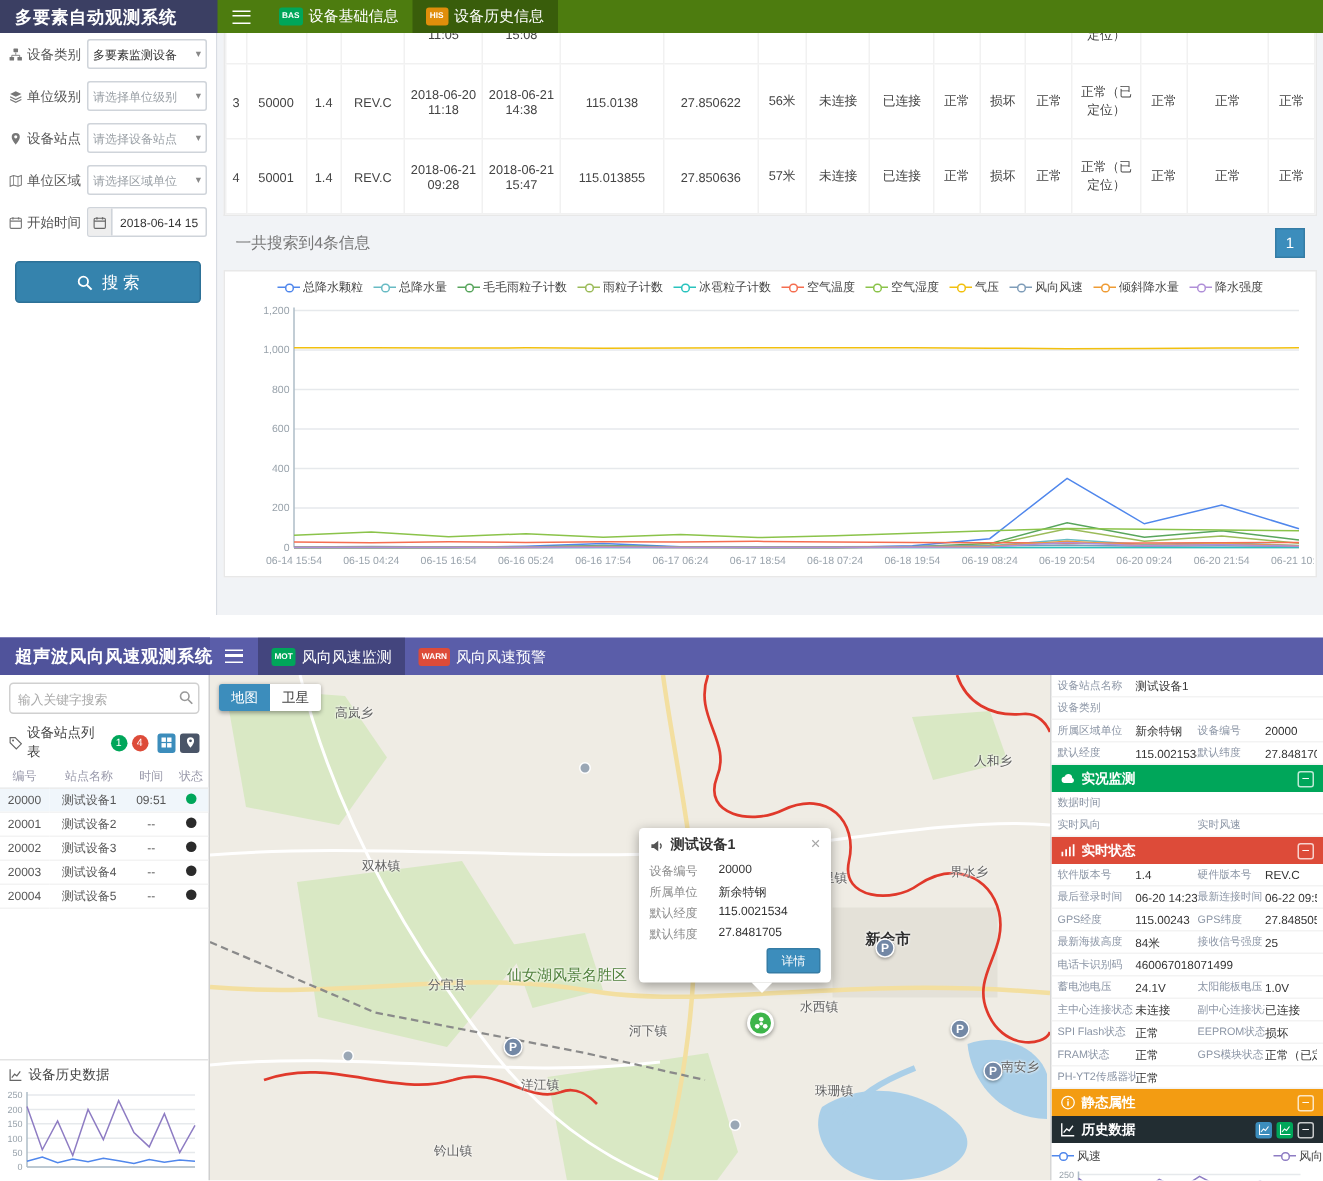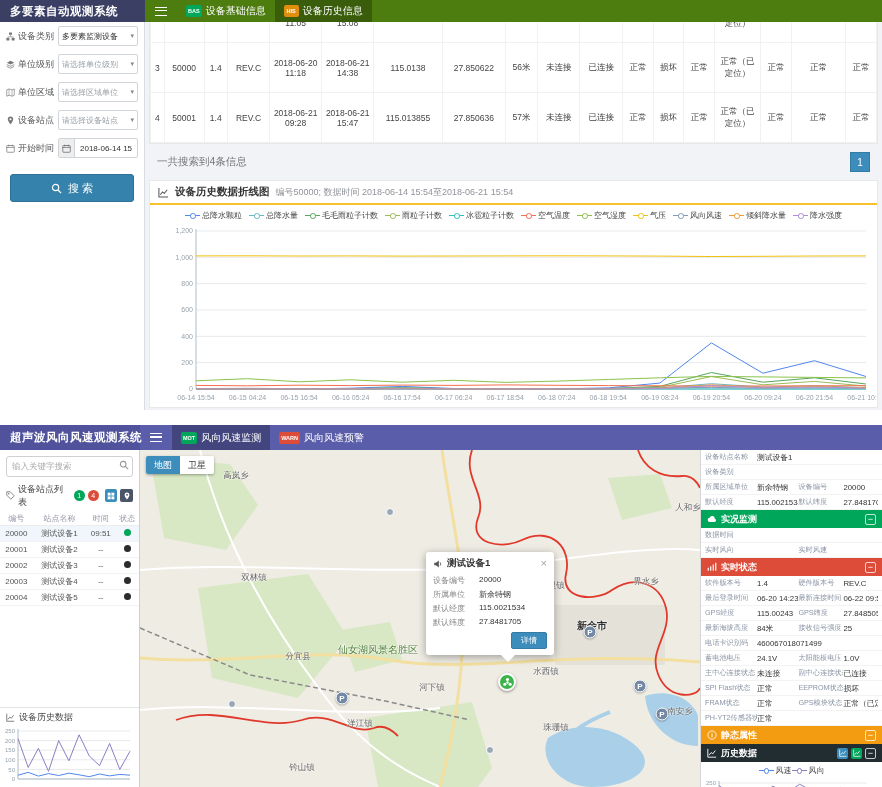--- a/index.html
+++ b/index.html
@@ -120,21 +120,21 @@
 .rp{width:182px;background:#fff;border-left:1px solid #d6d6d6;overflow:hidden;font-size:8px}
 .prow{display:flex;align-items:center;border-bottom:1px solid #f3f3f3;min-height:15px;padding:0 4px}
 .prow .pl{color:#8b95a5;font-size:7.2px;white-space:nowrap;overflow:hidden}
 .prow .pv{color:#333;font-size:7.8px;white-space:nowrap;overflow:hidden}
 .sec-hd{height:18px;display:flex;align-items:center;gap:4px;padding:0 6px;color:#fff;font-size:9px;font-weight:bold}
 .sec-hd .ic{width:10px;height:10px;color:#fff}
 .sec-tools{margin-left:auto;display:flex;gap:3px;align-items:center}
 .tool-sq{width:11px;height:11px;border-radius:2px;display:inline-flex;align-items:center;justify-content:center;border:none;cursor:pointer;color:#fff;padding:1px}
 .tool-sq .ic{width:8px;height:8px;color:#fff}
 .minus-btn{width:11px;height:11px;border:1px solid rgba(255,255,255,.75);border-radius:2px;color:#fff;display:inline-flex;align-items:center;justify-content:center;font-size:9px;line-height:1;background:transparent;cursor:pointer}
-.rp-legend{display:flex;justify-content:center;padding:3px 0 1px;font-size:8px;color:#444}
+.rp-legend{display:flex;justify-content:space-between;padding:3px 0 1px;font-size:8px;color:#444}
 </style>
 </head>
 <body>
 
 <section class="app-top">
   <header class="apphd">
     <div class="brand">多要素自动观测系统</div>
     <div class="burger">
         <span class="bars"></span>
       </div>
@@ -182,43 +182,43 @@
             </span>
             <div class="f-ctl ph">
               <span class="val">请选择单位级别</span>
               <span class="caret">▾</span>
             </div>
           </div>
           <div class="f-row">
             <span class="f-lbl">
               <span class="ic">
                 <svg viewBox="0 0 12 12">
+                  <path d="M6 0.8a3.6 3.6 0 0 1 3.6 3.6C9.6 7 6 11.2 6 11.2S2.4 7 2.4 4.4A3.6 3.6 0 0 1 6 0.8z"></path>
+                  <circle cx="6" cy="4.3" r="1.4" fill="#fff"></circle>
+                </svg>
+              </span>
+              <span>设备站点</span>
+            </span>
+            <div class="f-ctl ph">
+              <span class="val">请选择设备站点</span>
+              <span class="caret">▾</span>
+            </div>
+          </div>
+          <div class="f-row">
+            <span class="f-lbl">
+              <span class="ic">
+                <svg viewBox="0 0 12 12">
                   <path d="M1 2.5l3-1.2 4 1.2 3-1.2v8.4l-3 1.2-4-1.2-3 1.2z" fill="none" stroke="currentColor" stroke-width="0.9"></path>
                   <path d="M4 1.3v8.4M8 2.5v8.4" stroke="currentColor" stroke-width="0.7"></path>
                 </svg>
               </span>
               <span>单位区域</span>
             </span>
             <div class="f-ctl ph">
               <span class="val">请选择区域单位</span>
-              <span class="caret">▾</span>
-            </div>
-          </div>
-          <div class="f-row">
-            <span class="f-lbl">
-              <span class="ic">
-                <svg viewBox="0 0 12 12">
-                  <path d="M6 0.8a3.6 3.6 0 0 1 3.6 3.6C9.6 7 6 11.2 6 11.2S2.4 7 2.4 4.4A3.6 3.6 0 0 1 6 0.8z"></path>
-                  <circle cx="6" cy="4.3" r="1.4" fill="#fff"></circle>
-                </svg>
-              </span>
-              <span>设备站点</span>
-            </span>
-            <div class="f-ctl ph">
-              <span class="val">请选择设备站点</span>
               <span class="caret">▾</span>
             </div>
           </div>
           <div class="f-row">
             <span class="f-lbl">
               <span class="ic">
                 <svg viewBox="0 0 12 12">
                   <rect x="1" y="2" width="10" height="9" rx="1" fill="none" stroke="currentColor"></rect>
                   <path d="M1 4.5h10" stroke="currentColor"></path>
                   <path d="M3.5 1v2M8.5 1v2" stroke="currentColor" stroke-width="1.2"></path>
@@ -313,30 +313,20 @@
                 <td>正常</td>
               </tr>
             </tbody>
           </table>
       </div>
       <div class="summary-row">
         <span class="sum">一共搜索到4条信息</span>
         <span class="page-btn">1</span>
       </div>
       <div class="chart-card">
-        <div class="chart-hd">
-          <span class="ic">
-              <svg viewBox="0 0 12 12">
-                <path d="M1 1v10h10" fill="none" stroke="currentColor" stroke-width="1.1"></path>
-                <path d="M2.5 8.5l2.5-3 2 1.5 3-4" fill="none" stroke="currentColor" stroke-width="1.1"></path>
-              </svg>
-            </span>
-          <span class="t">设备历史数据折线图</span>
-          <span class="s">编号50000; 数据时间 2018-06-14 15:54至2018-06-21 15:54</span>
-        </div>
         <div class="legend" id="top-legend">
             <span class="lg-item">
               <span class="mk" style="--c: #5087ec;"></span>
               <span>总降水颗粒</span>
             </span>
             <span class="lg-item">
               <span class="mk" style="--c: #68bbc4;"></span>
               <span>总降水量</span>
             </span>
             <span class="lg-item">
@@ -608,21 +598,21 @@
               <span class="v">115.0021534</span>
             </div>
             <div class="pp-row">
               <span class="l">默认纬度</span>
               <span class="v">27.8481705</span>
             </div>
           </div>
         <button class="pp-btn">详情</button>
       </div>
     <span class="m-lbl" style="left: 96px; top: 26px;">高岚乡</span>
-        <span class="m-lbl" style="left: 548px; top: 58px;">人和乡</span>
+        <span class="m-lbl" style="left: 522px; top: 58px;">人和乡</span>
         <span class="m-lbl" style="left: 114px; top: 128px;">双林镇</span>
         <span class="m-lbl" style="left: 412px; top: 136px;">欧里镇</span>
         <span class="m-lbl" style="left: 506px; top: 132px;">界水乡</span>
         <span class="m-lbl" style="left: 368px; top: 163px;">观巢镇</span>
         <span class="m-lbl city" style="left: 452px; top: 176px;">新余市</span>
         <span class="m-lbl area" style="left: 238px; top: 200px;">仙女湖风景名胜区</span>
         <span class="m-lbl" style="left: 158px; top: 207px;">分宜县</span>
         <span class="m-lbl" style="left: 406px; top: 222px;">水西镇</span>
         <span class="m-lbl" style="left: 292px; top: 238px;">河下镇</span>
         <span class="m-lbl" style="left: 416px; top: 278px;">珠珊镇</span>

